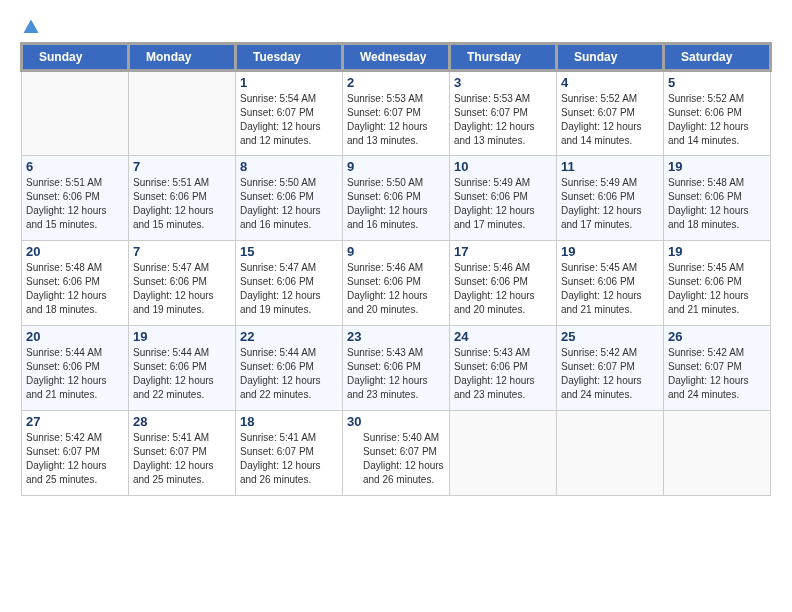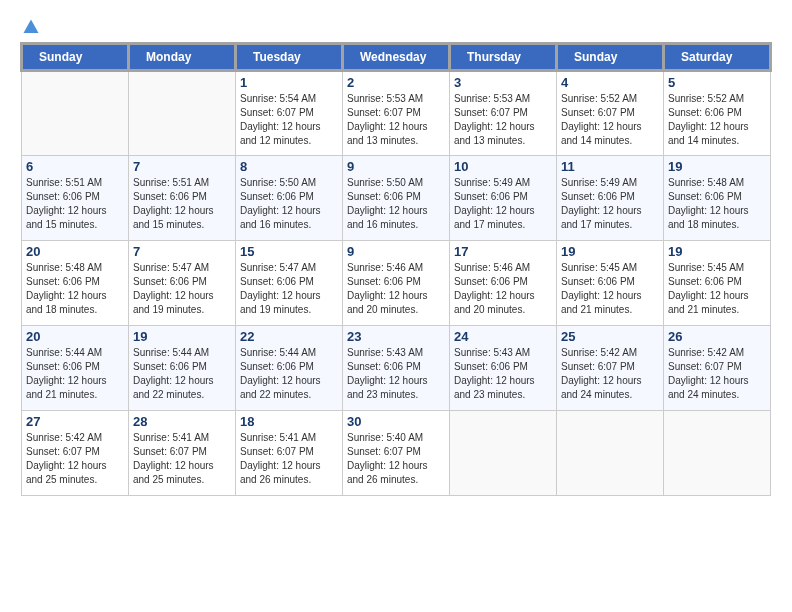--- a/index.html
+++ b/index.html
@@ -342,21 +342,21 @@
           </td>
           <td>
             <span class="day-num">18</span>
             <div class="day-info" style="white-space: pre-line;">Sunrise: 5:41 AM
 Sunset: 6:07 PM
 Daylight: 12 hours
 and 26 minutes.</div>
           </td>
           <td>
             <span class="day-num">30</span>
-            <div class="day-info" style="white-space: pre-line;">Sunrise: 5:40 AM
+            <div class="day-info" style="white-space: pre-line; margin-left: 16px;">Sunrise: 5:40 AM
 Sunset: 6:07 PM
 Daylight: 12 hours
 and 26 minutes.</div>
           </td>
           <td class="empty"></td>
           <td class="empty"></td>
           <td class="empty"></td>
         </tr>
       </tbody>
   </table>

